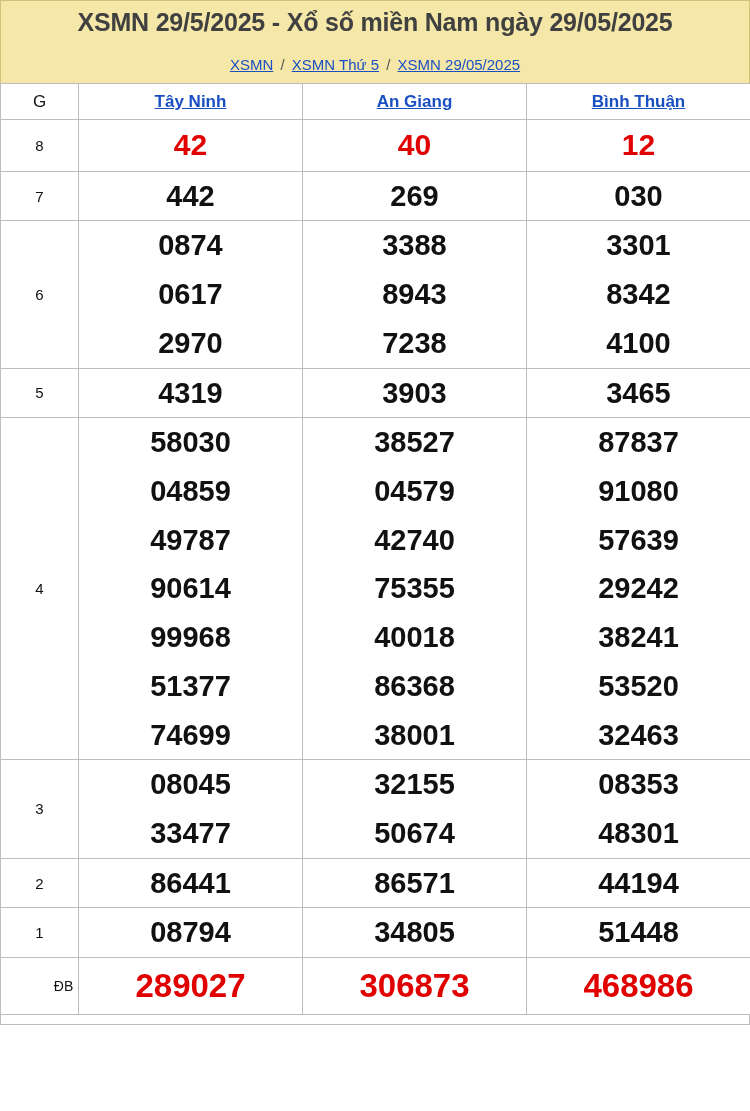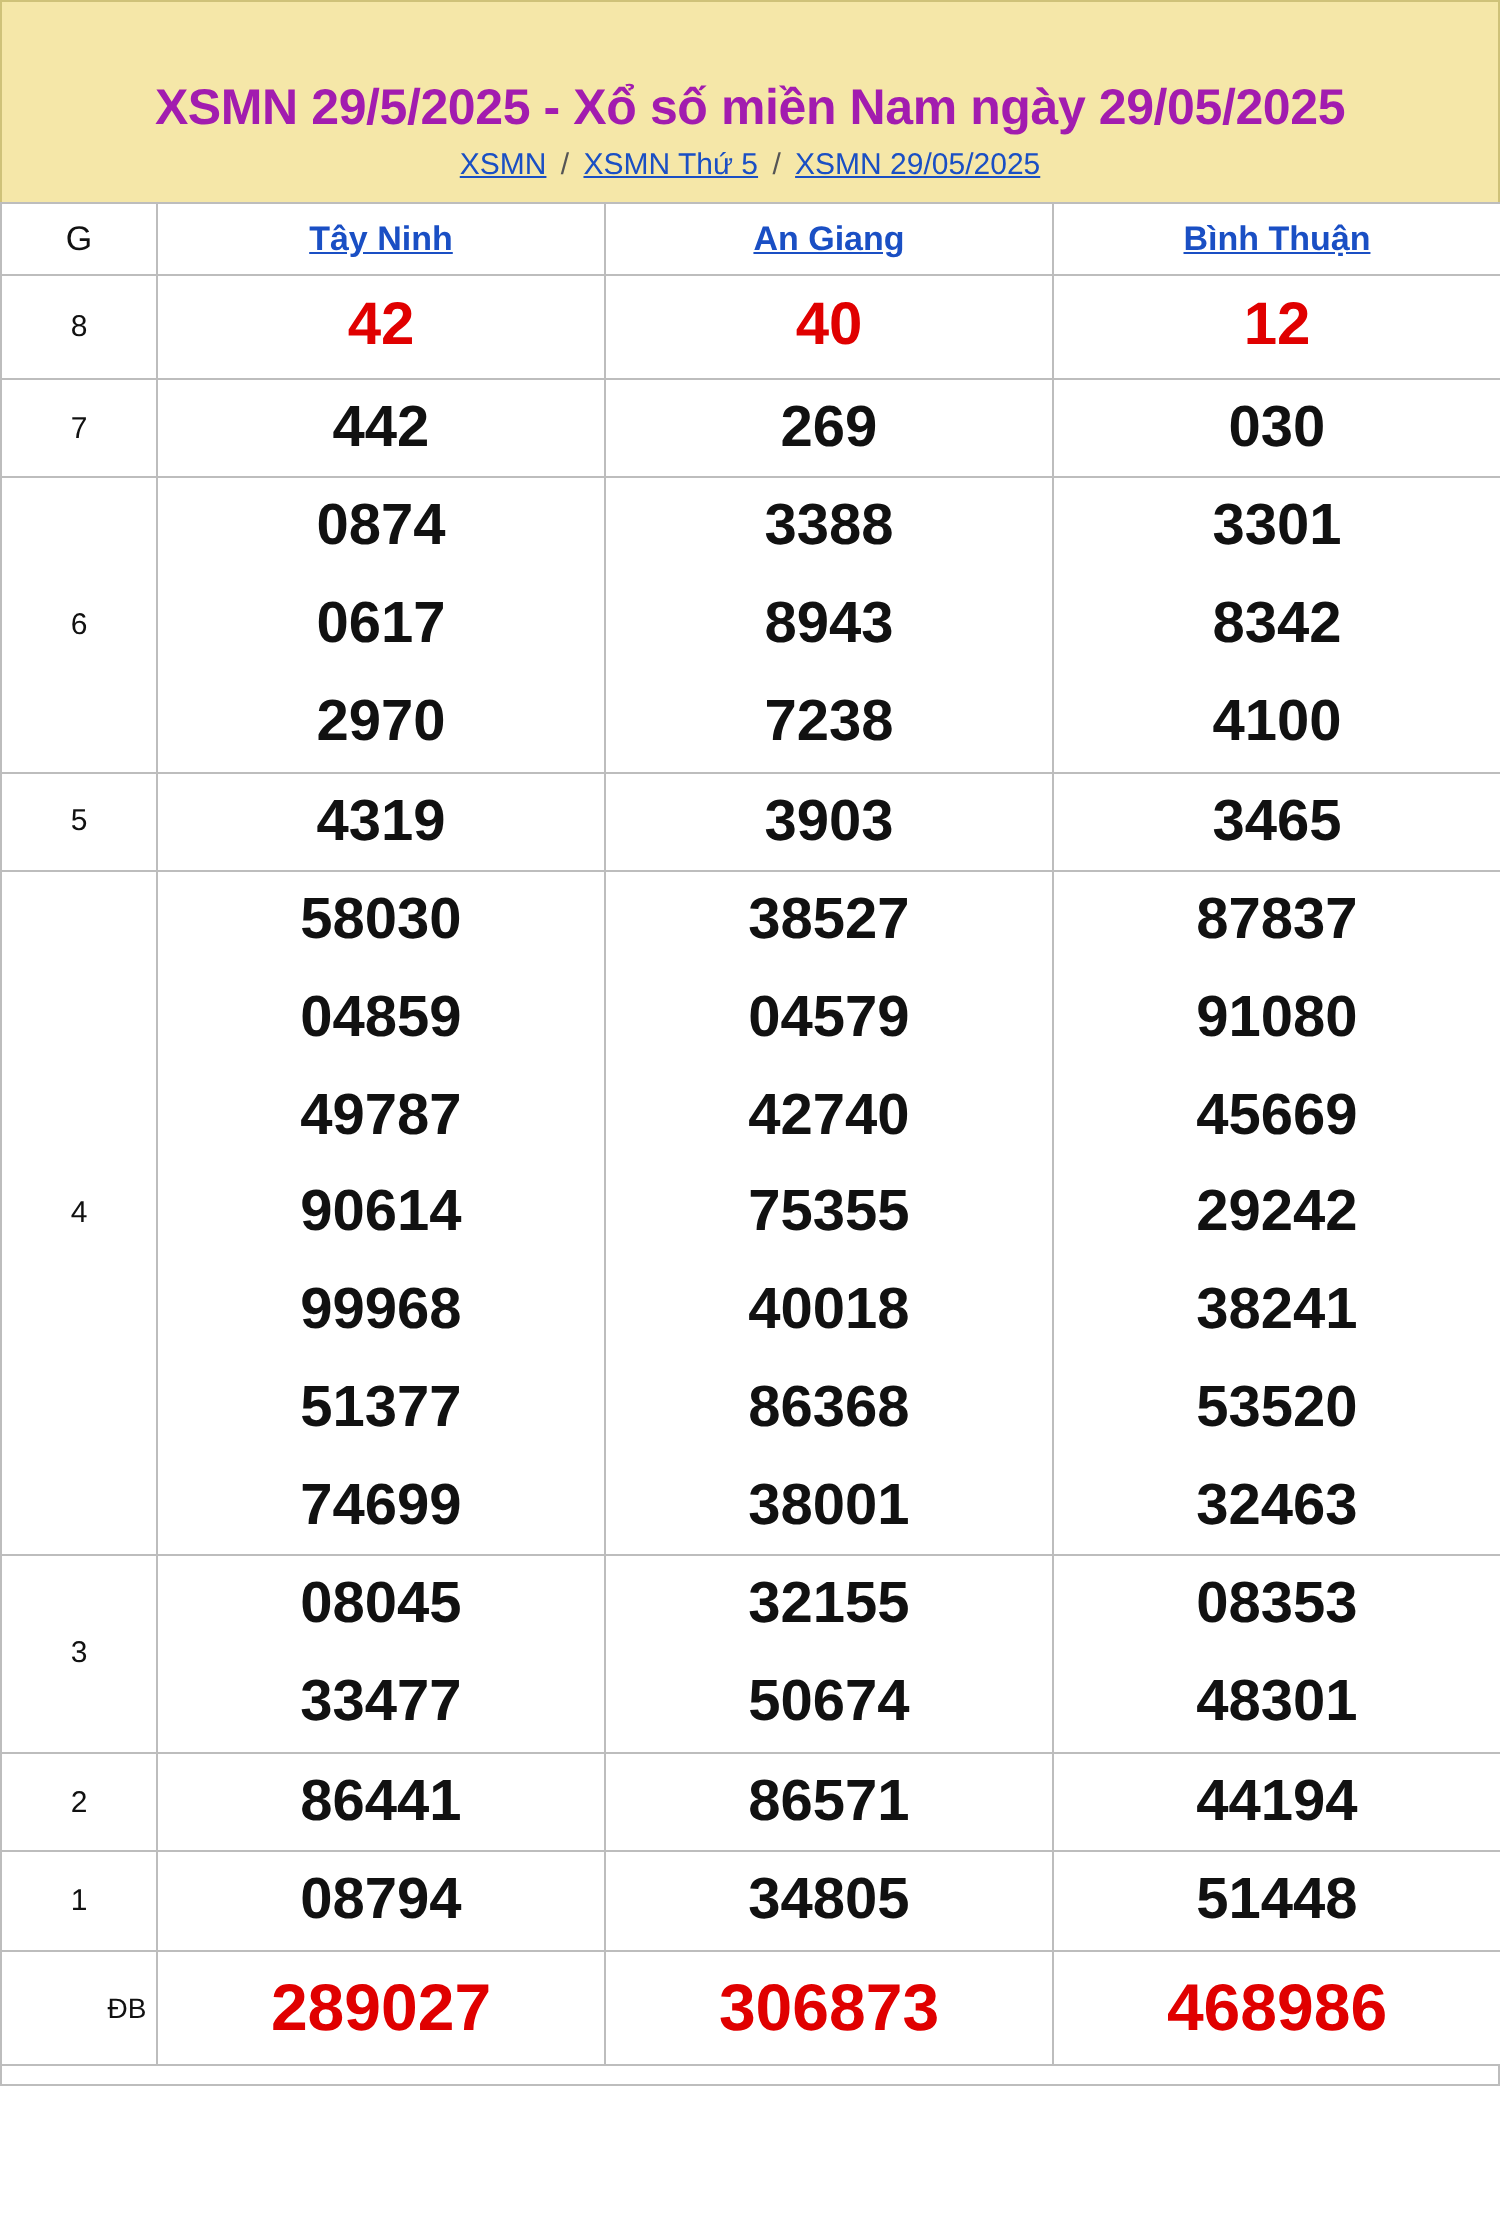--- a/index.html
+++ b/index.html
@@ -18,27 +18,26 @@
   .header {
     background: #f5e7a8;
     border: 1px solid #cfc279;
     border-bottom: none;
     padding: 6px 8px 10px 8px;
     text-align: center;
   }
   .header-title {
     font-size: 25px;
     font-weight: bold;
-    color: #a21caf;
+    color: #404040;
     line-height: 1.25;
     letter-spacing: -0.2px;
-    margin-top: 32px;
   }
   .breadcrumb {
-    margin-top: 4px;
+    margin-top: 18px;
     font-size: 15px;
     color: #333333;
   }
   .breadcrumb a {
     color: #1a4fc4;
     text-decoration: underline;
   }
   .breadcrumb .sep {
     color: #555555;
     padding: 0 3px;
@@ -206,21 +205,21 @@
             <div>04579</div>
             <div>42740</div>
             <div>75355</div>
             <div>40018</div>
             <div>86368</div>
             <div>38001</div>
           </td>
           <td class="nums">
             <div>87837</div>
             <div>91080</div>
-            <div>45669</div>
+            <div>57639</div>
             <div>29242</div>
             <div>38241</div>
             <div>53520</div>
             <div>32463</div>
           </td>
         </tr>
         <tr>
           <td class="g-cell">3</td>
           <td class="nums">
             <div>08045</div>

